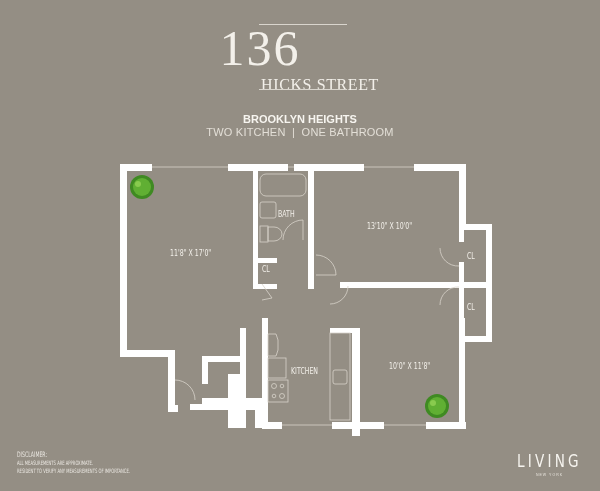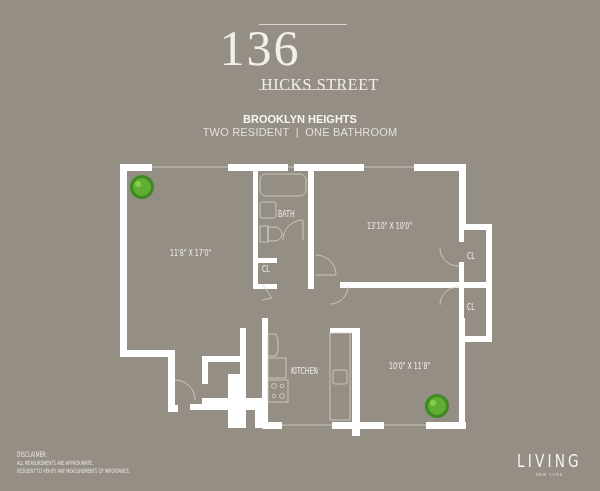--- a/index.html
+++ b/index.html
@@ -22,21 +22,21 @@
 </style>
 </head>
 <body>
 
 <div class="header">
   <div class="rule top"></div>
   <div class="num">136</div>
   <div class="street">HICKS STREET</div>
   <div class="rule bottom"></div>
   <div class="hood">BROOKLYN HEIGHTS</div>
-  <div class="units" style="white-space:pre">TWO RESIDENT  |  ONE BATHROOM</div>
+  <div class="units" style="white-space:pre">TWO KITCHEN  |  ONE BATHROOM</div>
 </div>
 
 <svg class="plan" width="600" height="491" viewBox="0 0 600 491">
   <g fill="#ffffff">
 
     <rect x="120" y="164" width="32" height="7"></rect>
     <rect x="228" y="164" width="60" height="7"></rect>
     <rect x="294" y="164" width="70" height="7"></rect>
     <rect x="414" y="164" width="52" height="7"></rect>
 

